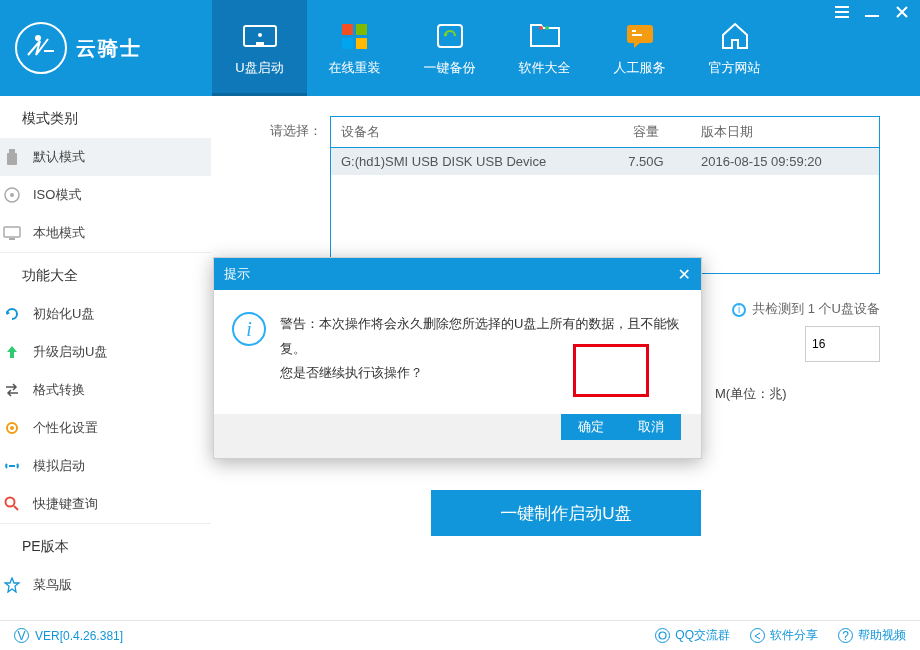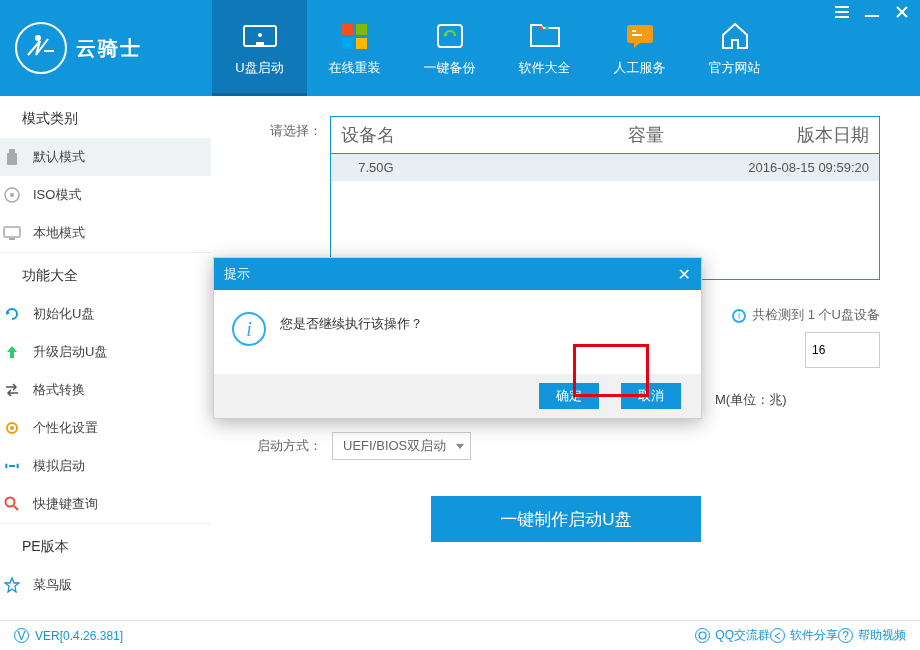--- a/index.html
+++ b/index.html
@@ -19,46 +19,46 @@
 .sidebar{width:212px;background:#fff;border-right:1px solid #fff;overflow-y:auto}
 .side-section-title{padding:14px 0 10px 22px;font-size:14px;font-weight:normal;color:#333;border-top:1px solid #eee}
 .side-section-title:first-child{border-top:none}
 .side-item{height:38px;display:flex;align-items:center;gap:12px;font-size:13px;color:#444;cursor:pointer;border-left:3px solid transparent}
 .side-item.selected{background:#eef2f4}
 .side-icon{width:18px;height:18px;display:flex;align-items:center;justify-content:center}
 .main{flex:1;padding:20px 40px 0 40px;position:relative;color:#444}
 .form-row{display:flex;align-items:flex-start;margin-bottom:16px;font-size:13px}
 .form-label{width:70px;text-align:right;color:#666;padding-top:6px;flex-shrink:0}
 .device-table{flex:1;margin-left:8px;border:1px solid #1296db}
-.device-table-head{display:flex;background:#fff;border-bottom:1px solid #1296db;font-size:18px;color:#666}
+.device-table-head{display:flex;background:#fff;border-bottom:1px solid #1296db;font-size:13px;color:#666}
 .dth-cell{padding:6px 10px}
 .device-row{display:flex;background:#e8eef2;font-size:13px;color:#555}
 .device-fill{height:98px}
-.c1{width:270px}.c2{width:90px;text-align:center}.c3{flex:1;text-align:right}
+.c1{width:270px}.c2{width:90px;text-align:center}.c3{flex:1;text-align:left}
 .status-line{padding:10px 0 8px 0;text-align:right;font-size:13px;color:#666}
 .sl-icon{display:inline-flex;width:14px;height:14px;border-radius:50%;border:2px solid #2aaef5;color:#2aaef5;align-items:center;justify-content:center;font-size:10px;margin-right:6px;vertical-align:middle}
 .num-input{width:75px;height:36px;border:1px solid #ccc;padding:0 6px;font-size:12px}
 .params-row{display:flex;align-items:center;gap:20px;margin:10px 0 18px 0;font-size:13px}
 .param-btn{width:70px;height:28px;border:1px solid #ccc;background:#fff;display:flex;align-items:center;justify-content:center;cursor:pointer;font-size:13px;color:#666}
 .param-btn.active{border-color:#1296db;color:#1296db}
 .param-select{height:28px;border:1px solid #ccc;display:flex;align-items:center;padding:0 6px 0 10px;gap:10px;cursor:pointer;color:#666}
 .boot-row{display:flex;align-items:center;gap:10px;font-size:13px;margin-bottom:36px}
 .big-btn{width:270px;height:46px;background:#1296db;color:#fff;font-size:17px;border:none;margin:0 auto;display:block;cursor:pointer}
 .footer{height:30px;border-top:1px solid #e5e5e5;display:flex;align-items:center;padding:0 14px;font-size:12px;color:#1296db}
 .footer-left{display:flex;align-items:center;gap:6px}
-.footer-right{margin-left:auto;display:flex;}
+.footer-right{margin-left:auto;display:flex;gap:20px}
 .flink{display:flex;align-items:center;gap:5px;cursor:pointer}
 .flink-icon{width:15px;height:15px;border:1.6px solid #1296db;border-radius:50%;display:flex;align-items:center;justify-content:center}
 
 .modal{position:absolute;left:213px;top:257px;width:489px;background:#fff;box-shadow:0 4px 18px rgba(0,0,0,.3);border:1px solid #d0d0d0;z-index:10}
 .modal-title{height:32px;background:#1296db;color:#fff;display:flex;align-items:center;padding:16px 10px;font-size:13px}
 .modal-title .mclose{margin-left:auto;cursor:pointer;font-size:16px}
 .modal-body{display:flex;padding:22px 18px 28px 18px;gap:14px;font-size:13px;line-height:1.9;color:#333}
 .info-icon{width:34px;height:34px;border:2px solid #2aaef5;border-radius:50%;display:flex;align-items:center;justify-content:center;color:#2aaef5;font-size:20px;font-family:serif;font-style:italic;flex-shrink:0}
-.modal-foot{height:44px;background:#f1f1f1;display:flex;align-items:center;justify-content:flex-end;gap:22px;padding-right:20px}
+.modal-foot{height:44px;background:#f1f1f1;display:flex;align-items:flex-start;justify-content:flex-end;gap:0;padding-right:20px}
 .mbtn{width:60px;height:26px;background:#1296db;color:#fff;border:none;font-size:13px;cursor:pointer}
 .highlight-box{position:absolute;left:573px;top:344px;width:76px;height:53px;border:3px solid #e60012;pointer-events:none;z-index:11}
 .caret{width:0;height:0;border-left:4px solid transparent;border-right:4px solid transparent;border-top:5px solid #888;display:inline-block}
 </style>
 </head>
 <body>
 
 <div class="header">
   <div class="logo-area">
     <svg class="logo-circle" viewBox="0 0 54 54">
@@ -250,20 +250,21 @@
   <div class="main">
     <div class="form-row">
       <div class="form-label">请选择：</div>
       <div class="device-table">
         <div class="device-table-head">
           <div class="dth-cell c1">设备名</div>
           <div class="dth-cell c2">容量</div>
           <div class="dth-cell c3">版本日期</div>
         </div>
         <div class="device-row">
+          <div class="dth-cell c1">G:(hd1)SMI USB DISK USB Device</div>
           <div class="dth-cell c2">7.50G</div>
           <div class="dth-cell c3">2016-08-15 09:59:20</div>
         </div>
         <div class="device-fill"></div>
       </div>
     </div>
     <div class="status-line"><span class="sl-icon">i</span><span>共检测到 1 个U盘设备</span></div>
     <div style="display:flex;justify-content:flex-end;margin-bottom:18px">
         <input class="num-input" value="16" style="">
       </div>
@@ -319,20 +320,21 @@
 </div>
 
 <div class="modal">
   <div class="modal-title">
     <span>提示</span>
     <span class="mclose">✕</span>
   </div>
   <div class="modal-body">
     <div class="info-icon">i</div>
     <div>
+      <div>警告：本次操作将会永久删除您所选择的U盘上所有的数据，且不能恢复。</div>
       <div>您是否继续执行该操作？</div>
     </div>
   </div>
   <div class="modal-foot">
     <button class="mbtn">确定</button>
     <button class="mbtn">取消</button>
   </div>
 </div>
 <div class="highlight-box"></div>
 

